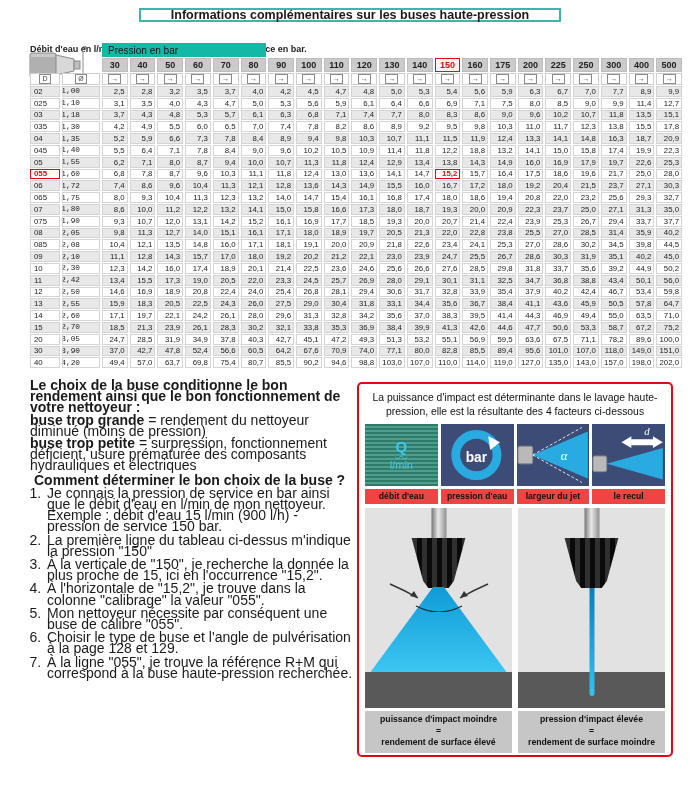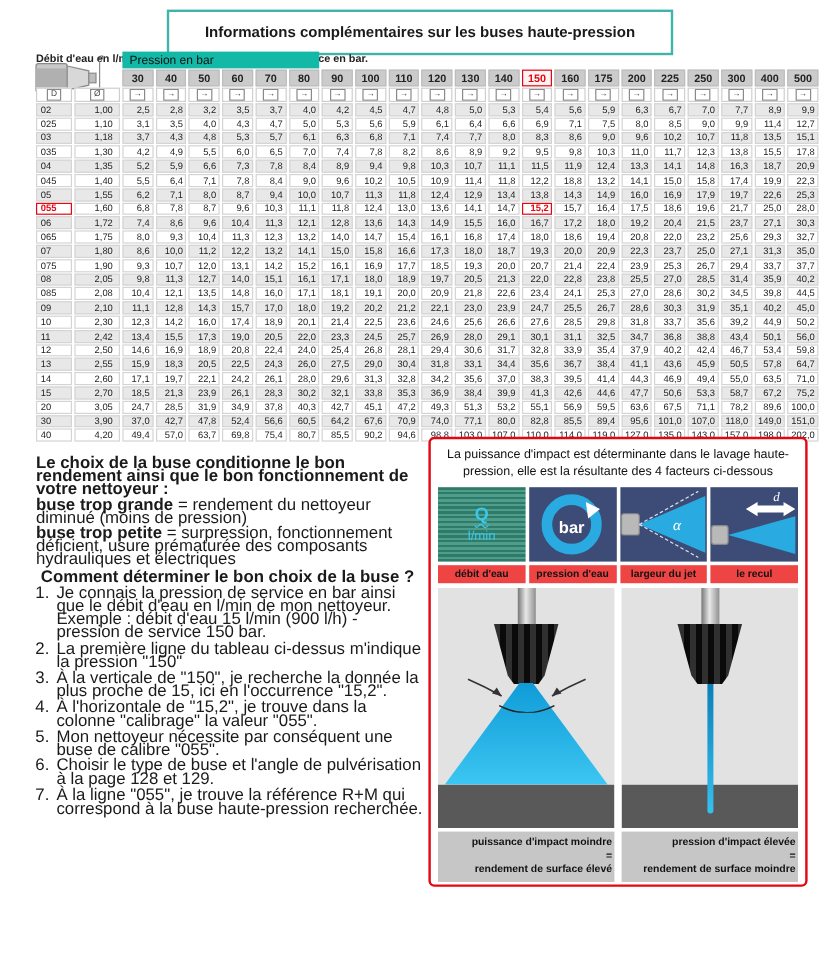--- a/index.html
+++ b/index.html
@@ -1,21 +1,21 @@
 <!DOCTYPE html>
 <html><head>
 <meta charset="utf-8">
 <style>
   * { margin:0; padding:0; box-sizing:border-box; }
   body { background:#fff; }
   #page { position:relative; width:700px; height:800px; background:#fff;
           font-family:"Liberation Sans", sans-serif; color:#1a1a1a; overflow:hidden; }
 
   
-  .title-box { position:absolute; left:139px; top:8px; width:422px; height:38px;
+  .title-box { position:absolute; left:139px; top:8px; width:422px; height:14px;
     border:2px solid #40b3ab; display:flex; align-items:center; justify-content:center;
     font-size:12.5px; font-weight:bold; }
   .subtitle { position:absolute; left:30px; top:44px; font-size:9px; color:#222;font-weight:bold; }
 
   
   #flowgrid { position:absolute; left:30px; top:43px; width:652px;
     display:grid; grid-template-columns:30px 38px repeat(21, 1fr);
     grid-template-rows:14px 14px 12px repeat(24, 10.8px);
     column-gap:2px; row-gap:1px; }
   #flowgrid > div { display:flex; align-items:center; justify-content:center; }
@@ -23,39 +23,39 @@
   .band { justify-content:flex-start !important; background:#14b8a6; font-weight:normal;
     font-size:10px; padding-left:6px; color:#111; }
   .phead { background:#cbcbcb; font-weight:bold; font-size:9px; color:#222;
     outline:1px solid #bdbdbd; outline-offset:-1px; }
   .phead.red { background:#fdf3f3; color:#e30613; outline:1px solid #e30613; }
   .icohead { background:#fff; outline:1px solid #cfcfcf; outline-offset:-1px; }
   .ibox { display:inline-block; border:1px solid #8a8a8a; font-size:7px; line-height:8px;
     padding:0 2px; color:#444; background:#fff; }
   .val, .dcol, .ocol { font-size:7.8px; color:#222; outline:1px solid #d4d4d4; outline-offset:-1px; }
   .val { justify-content:flex-end !important; padding-right:3px; }
-  .ocol { justify-content:flex-end !important; padding-right:6px; }
+  .ocol { justify-content:flex-end !important; padding-right:20px;font-family:Liberation Mono, monospace; }
   .dcol { justify-content:flex-start !important; padding-left:4px; }
   .odd  { background:#e8e8e8; }
   .even { background:#ffffff; }
   .redbox { outline:1px solid #e30613 !important; color:#e30613 !important;
     font-weight:bold; background:#fff !important; }
 
   .nozzle-art { position:absolute; left:28px; top:43px; }
 
   
   #advice { position:absolute; left:30px; top:380px; width:324px; font-size:14px; line-height:11.2px; }
   #advice .b { font-weight:bold; }
   #advice p { margin-bottom:1px; }
   #advice .question { font-weight:bold; margin:3px 0 2px 4px; }
   #advice ol { margin-left:15px; }
   #advice ol li { margin-bottom:2px; padding-left:2px; }
 
   
-  #impact { position:absolute; left:357px; top:364px; width:316px; height:375px;
+  #impact { position:absolute; left:357px; top:382px; width:316px; height:375px;
     border:2.5px solid #e30613; border-radius:5px; background:#fff; padding:6px 6px 5px 6px; }
   .impact-head { font-size:10.4px; text-align:center; line-height:13.5px; margin:1px 0 6px; color:#111; }
   .tiles, .tile-labels, .diagrams, .captions { display:flex; gap:3px; }
   .tile { flex:1; height:62px; background:#3c4c77; position:relative; overflow:hidden; }
   .tile.waves { background:repeating-linear-gradient(180deg,#2f7a68 0 2px,#4f9e8b 2px 4px);
     display:flex; flex-direction:column; align-items:center; justify-content:center; }
   .tile.waves .q { color:#39c8ef; font-weight:bold; font-size:15px; line-height:16px;
     text-decoration:underline wavy 1px; text-underline-offset:3px; }
   .tile.waves .lmin { color:#39c8ef; font-size:11px; margin-top:4px; }
   .tile-labels { margin-top:3px; }
@@ -70,21 +70,21 @@
     clip-path:polygon(8% 0,92% 0,74% 86%,66% 100%,34% 100%,26% 86%); }
   .spray-wide { position:absolute; bottom:36px; left:50%; transform:translateX(-50%);
     width:136px; height:85px; background:linear-gradient(180deg,#0f9bd7,#3cc6f2);
     clip-path:polygon(46% 0,54% 0,100% 100%,0 100%); }
   .spray-thin { position:absolute; top:80px; left:50%; transform:translateX(-50%);
     width:5px; height:108px; background:linear-gradient(180deg,#0b7fb8,#35c1f0);
     border-radius:0 0 3px 3px; }
   .surface { position:absolute; bottom:0; left:0; width:100%; height:36px; background:#595959; }
   .angle-arrows { position:absolute; top:70px; left:50%; transform:translateX(-50%); }
   .captions { margin-top:3px; gap:6px; }
-  .caption { flex:1; background:#c6c6c6; text-align:right; font-weight:bold; font-size:8.7px;
+  .caption { flex:1; background:#c6c6c6; text-align:center; font-weight:bold; font-size:8.7px;
     line-height:11.5px; padding:3px 2px 4px; color:#111; }
 
   
   #symbols { position:absolute; left:65px; top:768px; width:573px; height:23px;
     border:1px solid #e5958e; display:flex; align-items:center; justify-content:center;
     gap:22px; font-size:9.5px;margin-top:41px; }
   #symbols .sym-label { font-weight:bold; }
   .symitem { display:flex; align-items:center; gap:3px; }
   .symglyph { display:inline-block; min-width:11px; border:1px solid #666; font-size:8px;
     line-height:9px; text-align:center; padding:0 1px; color:#333; background:#fff; }

